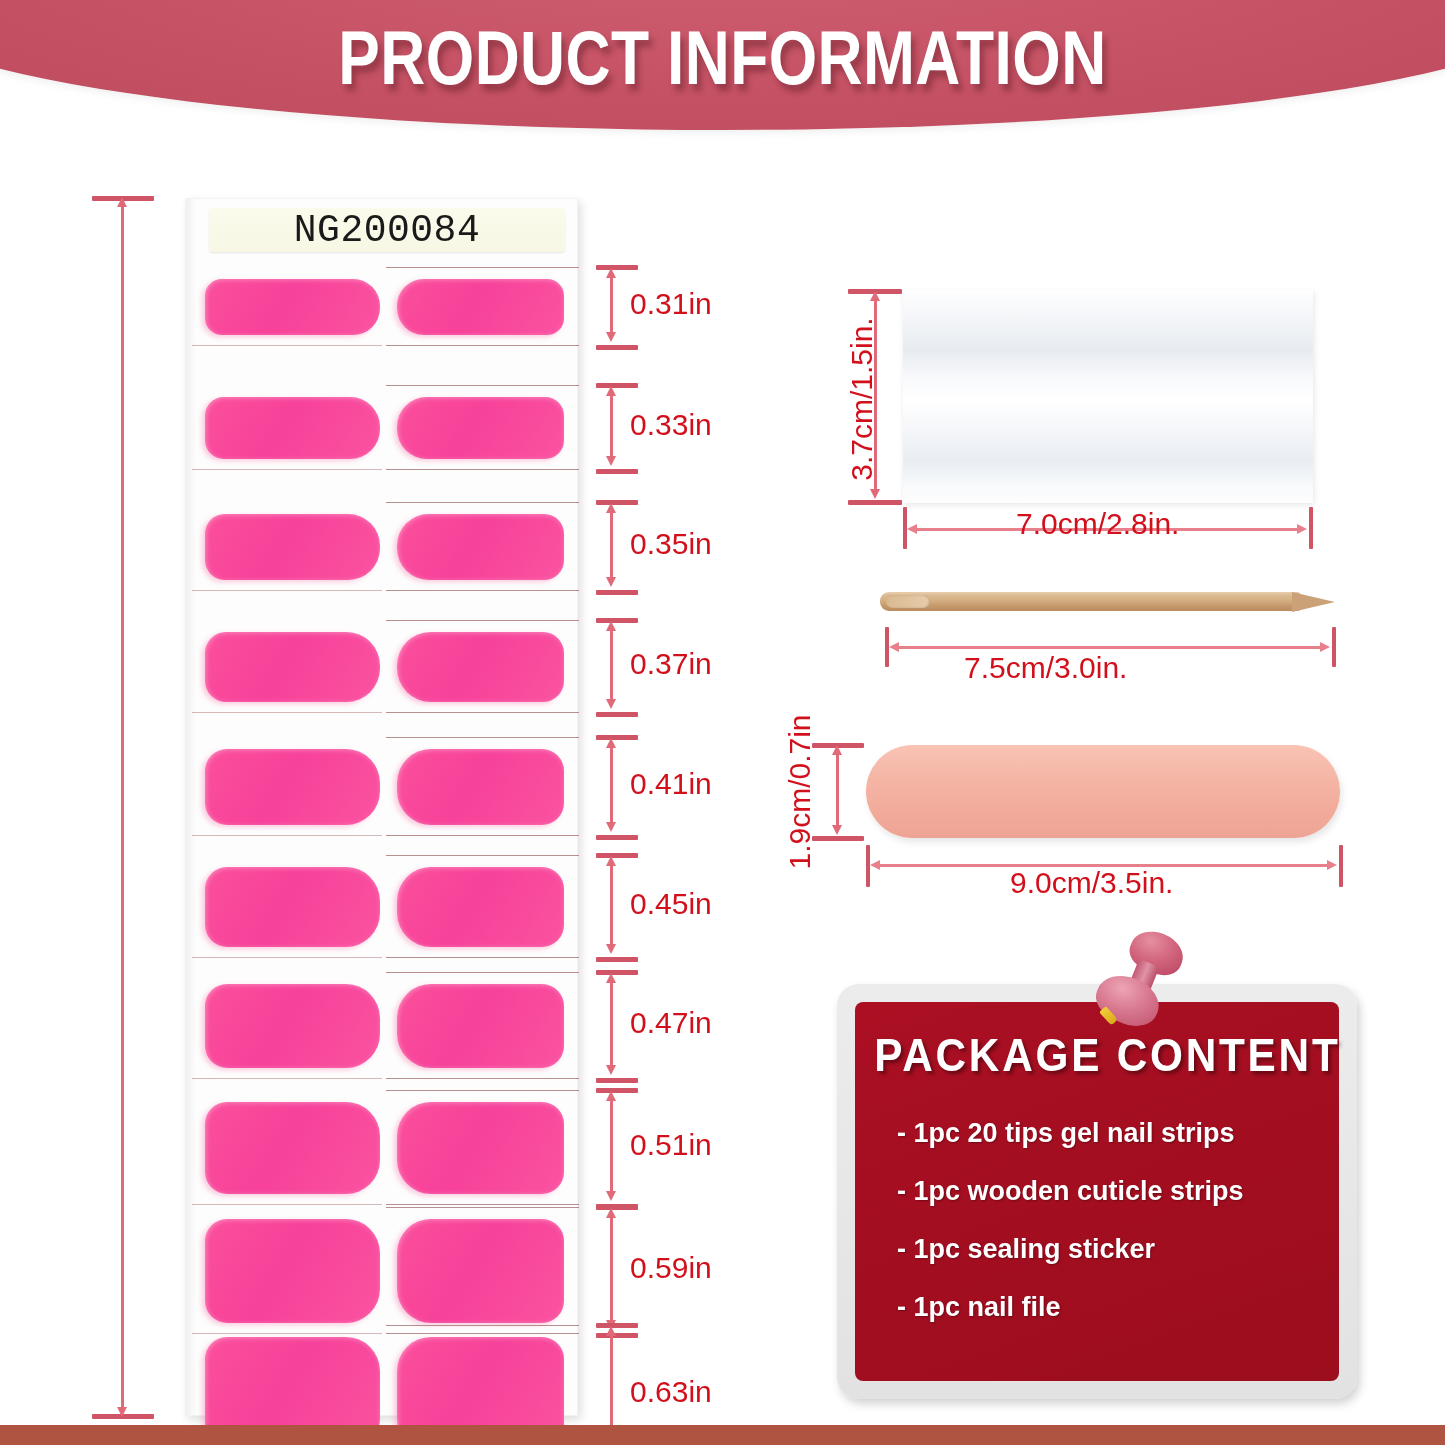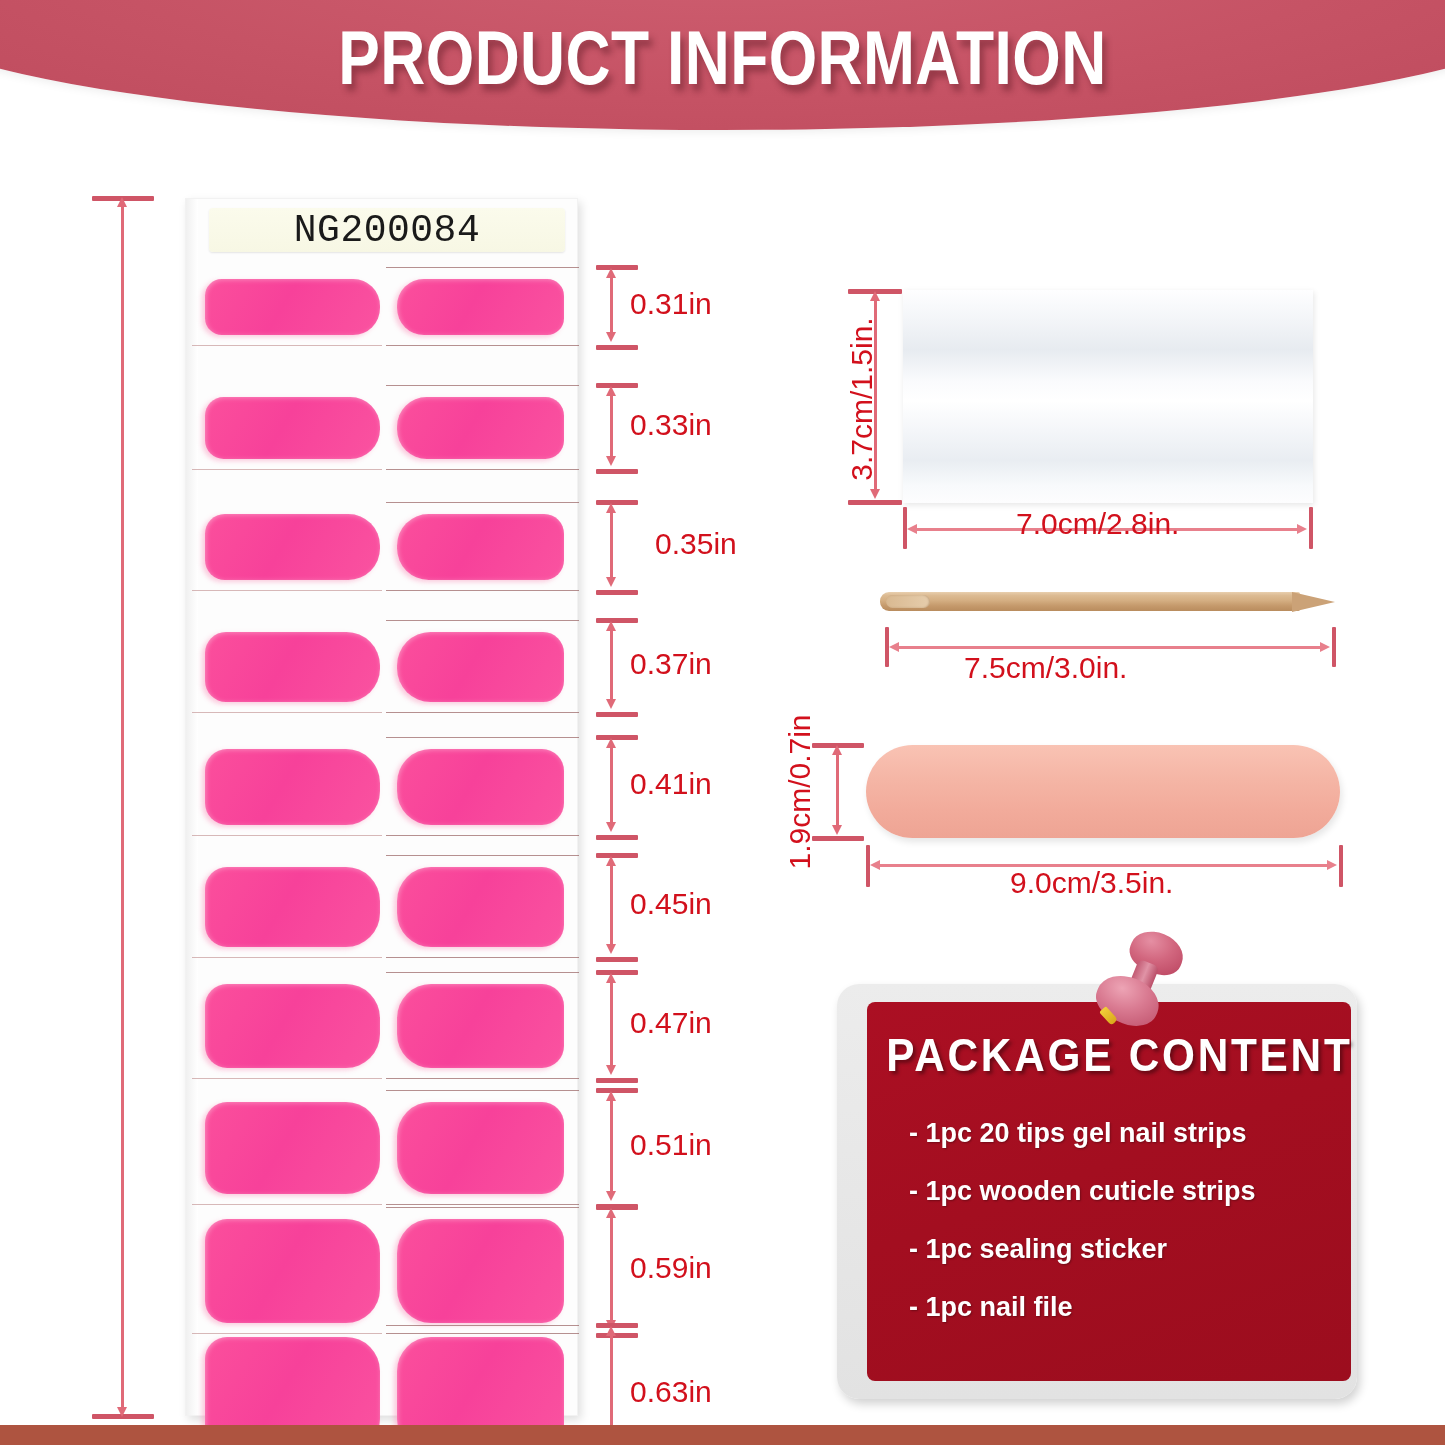--- a/index.html
+++ b/index.html
@@ -223,21 +223,20 @@
     box-shadow: 3px 5px 10px rgba(0,0,0,0.18);
     padding: 18px;
     box-sizing: border-box;
   }
   .pkg-inner {
     width: 100%; height: 100%;
     background: linear-gradient(160deg, #ab0f23 0%, #a30e20 45%, #9c0d1e 100%);
     border-radius: 8px;
     box-sizing: border-box;
     padding: 26px 0 0 0;
-    margin-left: 12px;
   }
   .pkg-title {
     text-align: center;
     font-size: 46px;
     font-weight: bold;
     color: #ffffff;
     letter-spacing: 3px;
     transform: scaleX(0.92);
     text-shadow: 3px 3px 4px rgba(0,0,0,0.38);
     font-family: "Liberation Sans", sans-serif;
@@ -369,21 +368,21 @@
       <div class="tick-h" style="left: 596px; top: 345px; width: 42px;"></div>
       <div class="arr-v" style="left: 610px; top: 277px; height: 56px;"></div>
       <div class="dim-label" style="left: 630px; top: 287px;">0.31in</div>
       <div class="tick-h" style="left: 596px; top: 382.5px; width: 42px;"></div>
       <div class="tick-h" style="left: 596px; top: 468.5px; width: 42px;"></div>
       <div class="arr-v" style="left: 610px; top: 394.5px; height: 62px;"></div>
       <div class="dim-label" style="left: 630px; top: 407.5px;">0.33in</div>
       <div class="tick-h" style="left: 596px; top: 500px; width: 42px;"></div>
       <div class="tick-h" style="left: 596px; top: 590px; width: 42px;"></div>
       <div class="arr-v" style="left: 610px; top: 512px; height: 66px;"></div>
-      <div class="dim-label" style="left: 630px; top: 527px; margin-left: 25px;">0.35in</div>
+      <div class="dim-label" style="left: 630px; top: 527px;">0.35in</div>
       <div class="tick-h" style="left: 596px; top: 617.5px; width: 42px;"></div>
       <div class="tick-h" style="left: 596px; top: 711.5px; width: 42px;"></div>
       <div class="arr-v" style="left: 610px; top: 629.5px; height: 70px;"></div>
       <div class="dim-label" style="left: 630px; top: 646.5px;">0.37in</div>
       <div class="tick-h" style="left: 596px; top: 735px; width: 42px;"></div>
       <div class="tick-h" style="left: 596px; top: 835px; width: 42px;"></div>
       <div class="arr-v" style="left: 610px; top: 747px; height: 76px;"></div>
       <div class="dim-label" style="left: 630px; top: 767px;">0.41in</div>
       <div class="tick-h" style="left: 596px; top: 852.5px; width: 42px;"></div>
       <div class="tick-h" style="left: 596px; top: 956.5px; width: 42px;"></div>

